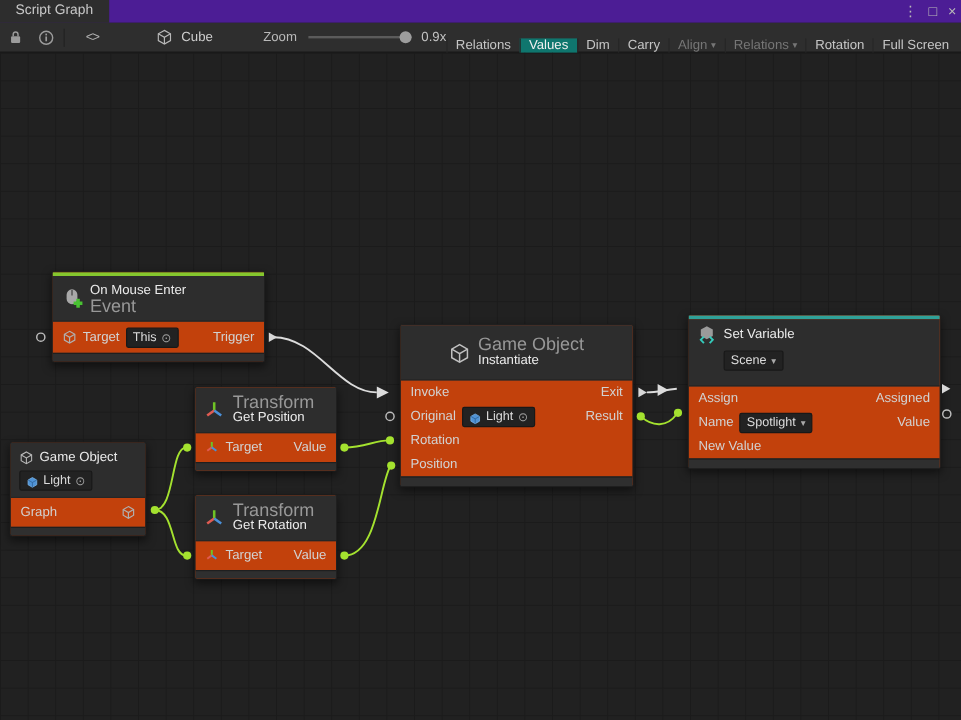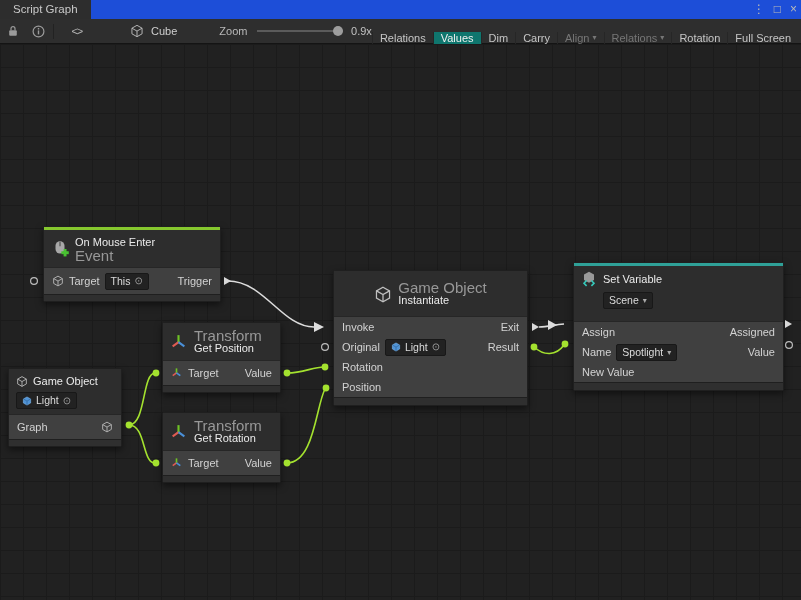--- a/index.html
+++ b/index.html
@@ -1,21 +1,21 @@
 <!DOCTYPE html>
 <html><head>
 <meta charset="utf-8">
 <style>
   * { box-sizing: border-box; margin: 0; padding: 0; }
   html,body { width:801px; height:600px; overflow:hidden; background:#191919;
     font-family:"Liberation Sans", sans-serif; -webkit-font-smoothing:antialiased; }
   #stage { position:relative; width:801px; height:600px; }
 
   
-  .tabbar { position:absolute; top:0; left:0; width:801px; height:19px; background:#1d4ed8; }
+  .tabbar { position:absolute; top:0; left:0; width:801px; height:19px; background:#4c1d95; }
   .tab { position:absolute; left:0; top:0; height:19px; background:#2d2d2d; padding:0 13px;
     line-height:19px; font-size:11.5px; color:#c9c9c9; }
   .winicons { position:absolute; right:4px; top:0; height:19px; display:flex; align-items:center; gap:9px;
     color:#b9b9b9; font-size:12px; }
   .winicons span { cursor:default; line-height:19px; }
 
   
   .toolbar { position:absolute; top:19px; left:0; width:801px; height:25px; background:#2e2e2e;
     border-bottom:1px solid #141414; display:flex; align-items:center; font-size:11px; color:#c2c2c2; }
   .ticon { display:inline-flex; align-items:center; justify-content:center; width:18px; height:18px; }
@@ -34,33 +34,33 @@
   .tbtn .dd { font-size:8px; margin-left:3px; }
 
   
   .canvas { position:absolute; top:44px; left:0; width:801px; height:556px; background-color:#212121;
     background-image:
       linear-gradient(#1b1b1b 1px, transparent 1px),
       linear-gradient(90deg, #1b1b1b 1px, transparent 1px);
     background-size:23px 23px; }
 
   
-  .node { position:absolute; background:#404040; border:1px solid #1f1f1f; border-radius:2px;
+  .node { position:absolute; background:#c2410c; border:1px solid #1f1f1f; border-radius:2px;
     box-shadow:0 3px 7px rgba(0,0,0,.5); font-size:11px; color:#d6d6d6; z-index:3; }
   .accent { height:3px; }
   .nhead { background:#2d2d2d; border-bottom:1px solid #262626; display:flex; align-items:center; padding:0 7px; gap:6px; }
   .nheadcol { background:#2d2d2d; border-bottom:1px solid #262626; padding:3px 7px; }
   .ntitle { color:#ebebeb; font-size:11px; white-space:nowrap; overflow:hidden; }
   .nsub { color:#989898; font-size:15px; white-space:nowrap; }
   .tcol { display:flex; flex-direction:column; line-height:13px; overflow:hidden; }
   .nrow { display:flex; align-items:center; gap:5px; padding:0 8px; white-space:nowrap; overflow:hidden; }
   .spacer { flex:1; }
   .nfoot { height:7px; background:#2f2f2f; border-top:1px solid #1f1f1f; }
   .rlabel { color:#d2d2d2; }
-  .chip { display:inline-flex; align-items:center; gap:4px; background:#222; border:1px solid #181818;
+  .chip { display:inline-flex; align-items:flex-end; gap:4px; background:#222; border:1px solid #181818;
     border-radius:2px; padding:1px 5px; font-size:10.5px; color:#dcdcdc; line-height:13px; }
   .chip .dd { font-size:8px; color:#a9a9a9; }
   .picker { color:#9e9e9e; font-size:10px; line-height:10px; }
   .mini { display:inline-flex; width:12px; height:12px; }
   .hicon { display:inline-flex; width:18px; height:18px; flex:none; }
 
   .wires { position:absolute; top:0; left:0; width:801px; height:600px; z-index:5; pointer-events:none; }
 </style>
 </head>
 <body>

